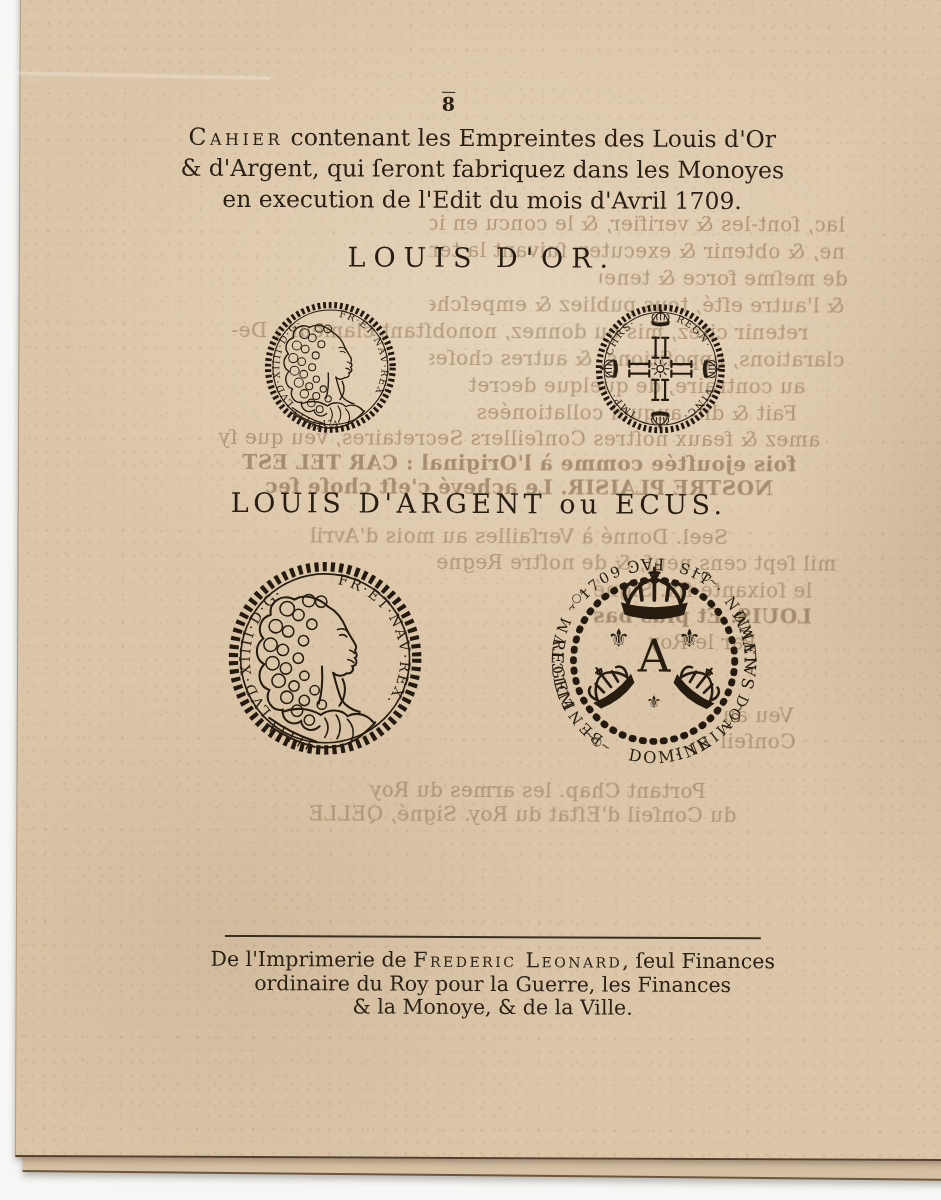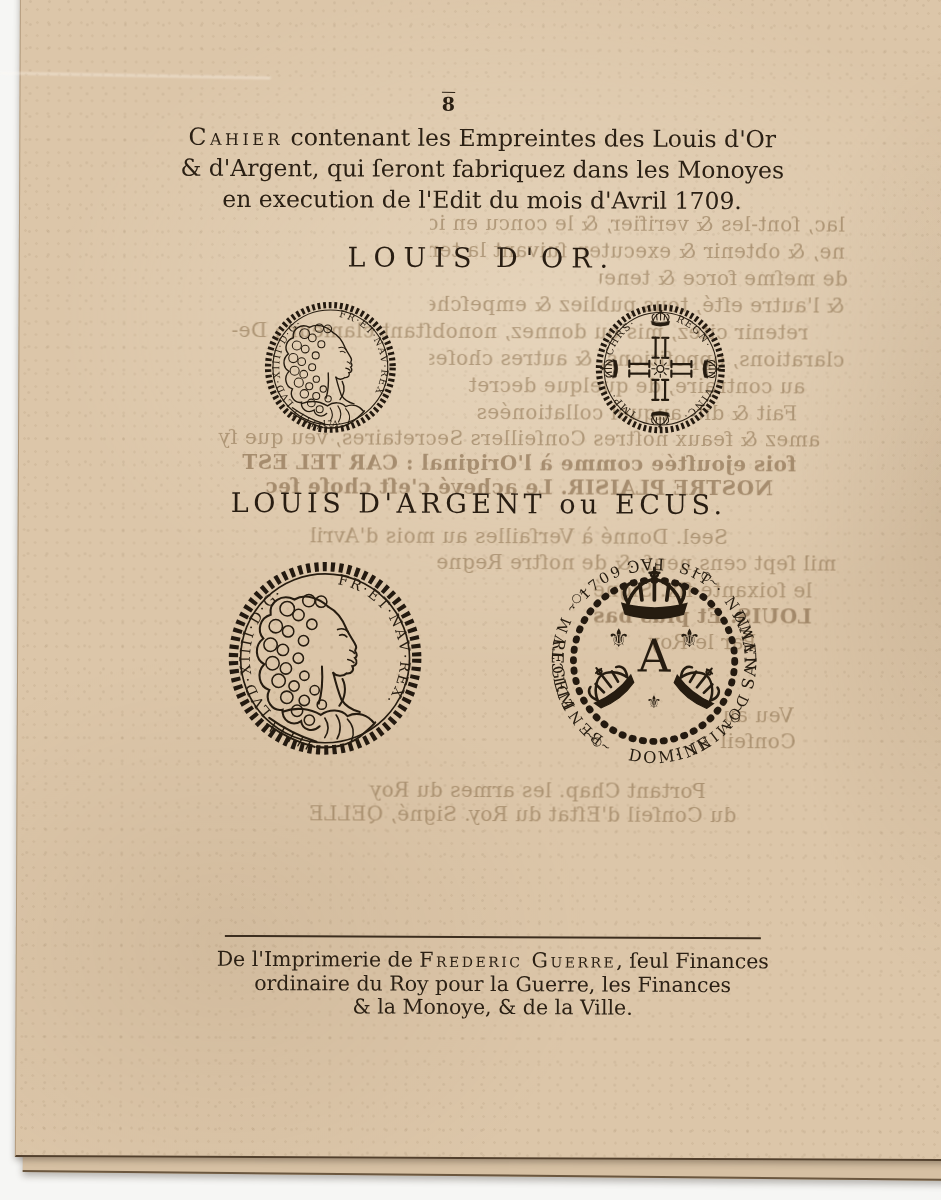--- a/index.html
+++ b/index.html
@@ -200,20 +200,20 @@
         <text font-size="16.5" letter-spacing="2.5"><textPath href="#pSilvOuter" startOffset="77%">REGEM</textPath></text>
         <text font-size="12"><textPath href="#pSilvOuter" startOffset="18.5%">~○~</textPath></text>
         <text font-size="12"><textPath href="#pSilvOuter" startOffset="44.5%">~○~</textPath></text>
         <text font-size="12"><textPath href="#pSilvOuter" startOffset="67.5%">~○~</textPath></text>
         <text font-size="12"><textPath href="#pSilvOuter" startOffset="93.5%">~○~</textPath></text>
       </svg>
 
       <div class="rule"></div>
 
       <div class="imprint">
-        <div><span>De l'Imprimerie de </span><span class="sc2">Frederic Guerre</span><span>, ſeul Finances</span></div>
+        <div><span>De l'Imprimerie de </span><span class="sc2">Frederic Leonard</span><span>, ſeul Finances</span></div>
         <div>ordinaire du Roy pour la Guerre, les Finances</div>
         <div>&amp; la Monoye, &amp; de la Ville.</div>
       </div>
 
     </div>
   </div>
 </div>
 
 </body></html>

